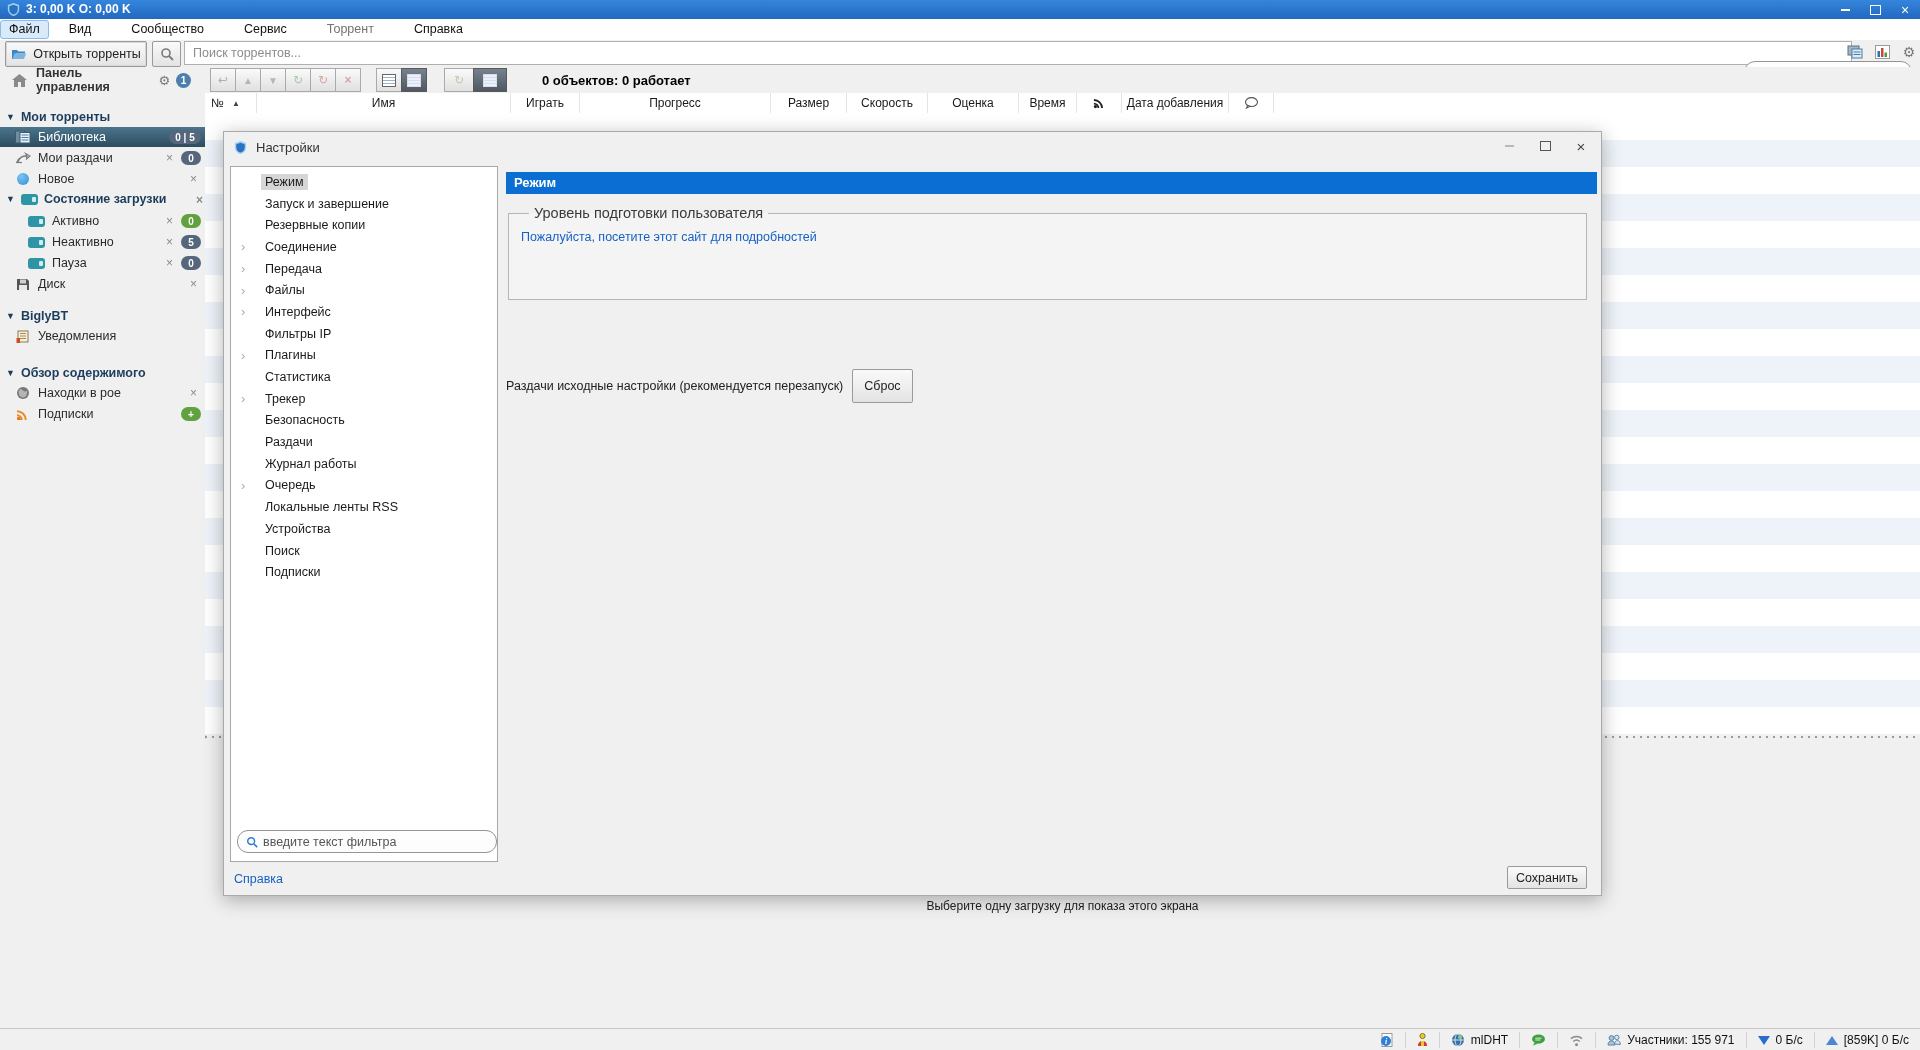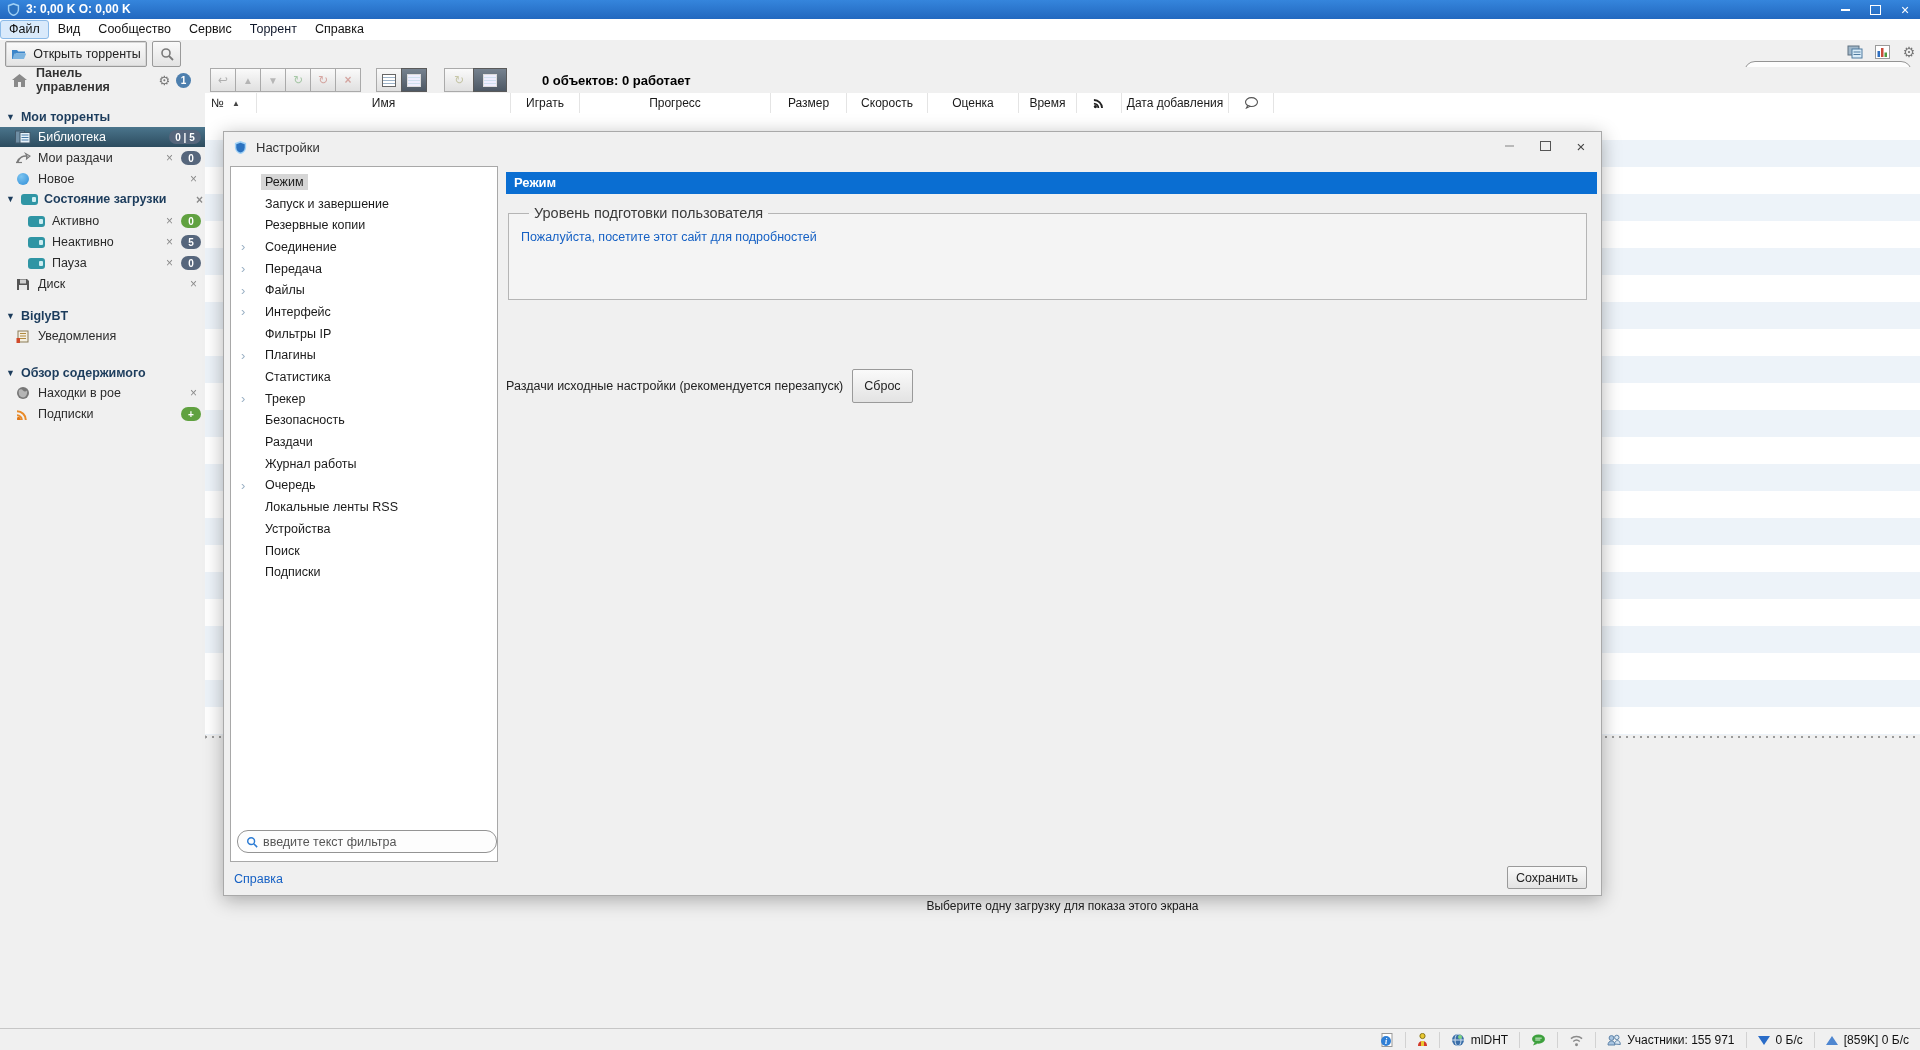--- a/index.html
+++ b/index.html
@@ -8,23 +8,23 @@
   .abs{position:absolute;}
   
   .titlebar{left:0;top:0;width:1920px;height:19px;background:linear-gradient(#3585dc,#2268bf);color:#fff;}
   .titlebar .title{position:absolute;left:26px;top:0;line-height:19px;font-weight:bold;font-size:12px;}
   .winctl{position:absolute;right:0;top:0;display:flex;height:19px;}
   .winctl span{width:30px;display:flex;align-items:center;justify-content:center;color:#fff;font-size:12px;}
   .minbar{display:block;width:9px;height:2px;background:#fff;}
   .maxbox{display:block;width:9px;height:8px;border:1px solid #fff;}
   
   .menubar{left:0;top:19px;width:1920px;height:21px;background:#fff;border-bottom:1px solid #e4e4e4;display:flex;align-items:center;}
-  .menu-item{padding:1px 9px;line-height:17px;color:#111;}
+  .menu-item{padding:1px 20px;line-height:17px;color:#111;}
   .menu-item.hl{background:#d9eafb;border:1px solid #8cbbe8;border-radius:3px;padding:0 8px;}
-  .menu-item.dis{color:#0f172a;}
+  .menu-item.dis{color:#737373;}
   
   .row1{left:0;top:40px;width:1920px;height:27px;background:#f0f0f0;}
   .btn{background:linear-gradient(#fafafa,#e3e3e3);border:1px solid #9a9a9a;border-radius:2px;
        display:flex;align-items:center;justify-content:center;gap:6px;color:#222;}
   .open-btn{position:absolute;left:5px;top:1px;width:140px;height:24px;box-shadow:0 0 0 1px #d7d7d7 inset;}
   .magbtn{position:absolute;left:152px;top:1px;width:27px;height:24px;}
   .search-input{position:absolute;left:184px;top:1px;width:1650px;height:22px;border:1px solid #b0b0b0;
        padding:0 8px;font:12.5px "Liberation Sans",sans-serif;color:#333;background:#fff;}
   .search-input::placeholder{color:#8c8c8c;}
   .ticon{position:absolute;top:3px;width:20px;height:18px;display:flex;align-items:center;justify-content:center;}
@@ -143,20 +143,21 @@
         <path d="M3.2 5.6h12L13 11H1.6z" fill="#7db4e0"></path>
       </svg>
     <span>Открыть торренты</span>
   </div>
   <div class="btn magbtn">
     <svg width="14" height="14" viewBox="0 0 14 14">
         <circle cx="6" cy="6" r="4" fill="none" stroke="#7a7a7a" stroke-width="1.6"></circle>
         <line x1="9" y1="9" x2="13" y2="13" stroke="#7a7a7a" stroke-width="1.8"></line>
       </svg>
   </div>
+  <input class="search-input" placeholder="Поиск торрентов..." style="">
   <span class="ticon" style="left:1845px">
     <svg width="16" height="14" viewBox="0 0 16 14">
         <rect x="1" y="1" width="11" height="9" fill="#9fb6c8" stroke="#5e7180"></rect>
         <rect x="5" y="4" width="10" height="9" fill="#d9ecf8" stroke="#4f7ba0"></rect>
         <line x1="6.5" y1="7" x2="13.5" y2="7" stroke="#4f7ba0"></line>
         <line x1="6.5" y1="9.5" x2="13.5" y2="9.5" stroke="#4f7ba0"></line>
       </svg>
   </span>
   <span class="ticon" style="left:1872px">
     <svg width="15" height="14" viewBox="0 0 15 14">

